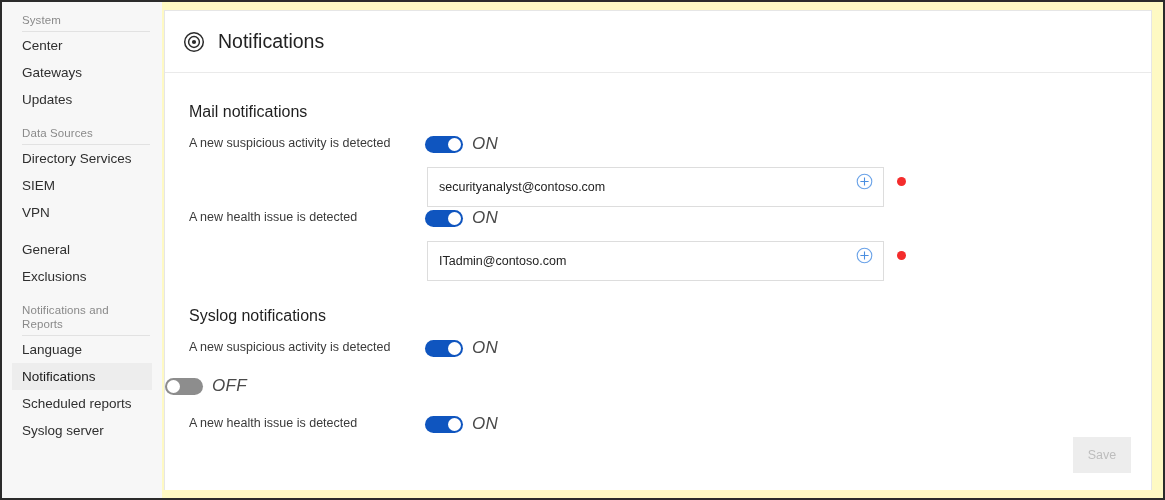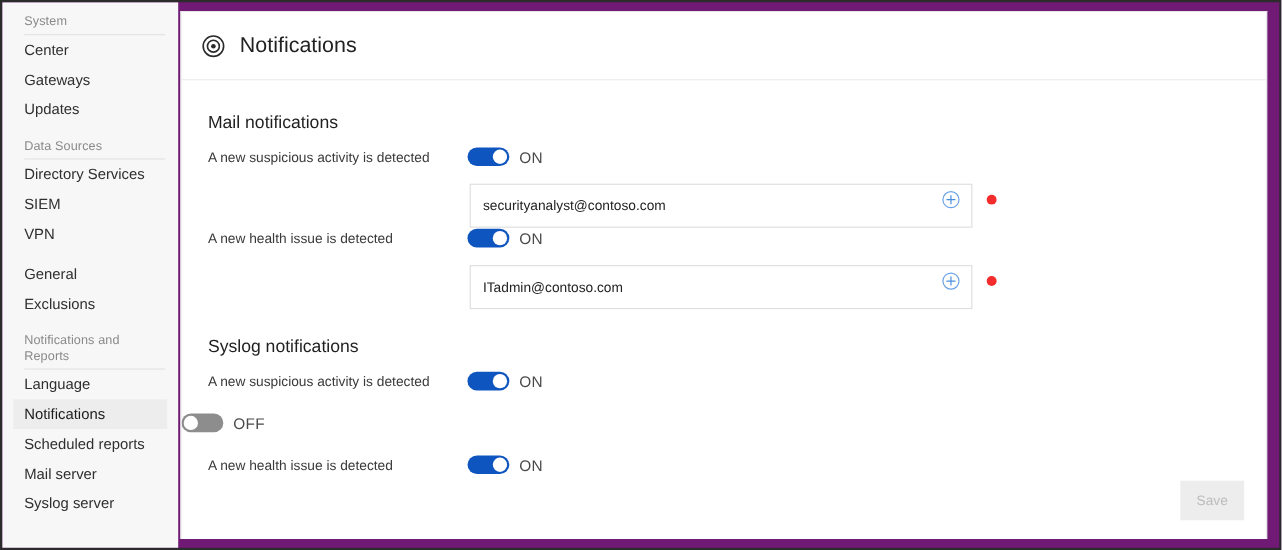--- a/index.html
+++ b/index.html
@@ -6,21 +6,21 @@
   html, body {
     margin: 0; padding: 0;
     width: 1165px; height: 500px;
     overflow: hidden;
     font-family: "Liberation Sans", sans-serif;
     background: #f6f6f6;
   }
   #app {
     position: relative;
     width: 1165px; height: 500px;
-    background: #701a75;
+    background: #fef9c3;
     border: 2px solid #2b2b2b;
     overflow: hidden;
   }
 
   
   #sidebar {
     position: absolute;
     left: 0; top: 0;
     width: 160px; height: 500px;
     background: #f7f7f7;
@@ -136,23 +136,24 @@
   .toggle .knob {
     position: absolute;
     top: 2px;
     width: 13px; height: 13px;
     border-radius: 50%;
     background: #ffffff;
   }
   .toggle.on .knob { right: 2px; }
   .toggle.off .knob { left: 2px; }
   .toggle-state {
-    font-size: 14px;
+    font-size: 17px;
     color: #4a4a4a;
     letter-spacing: 0.3px;
+    font-style: italic;
   }
 
   
   .input-row {
     position: relative;
     margin-top: 12px;
     height: 28px;
     padding-left: 262px;
   }
   .email-field {
@@ -231,21 +232,20 @@
       <div class="nav-item">General</div>
       <div class="nav-item">Exclusions</div>
     </div>
     <div class="nav-spacer"></div>
 
     <div class="nav-section">
       <div class="nav-section-title">Notifications and Reports</div>
       <div class="nav-item">Language</div>
       <div class="nav-item selected">Notifications</div>
       <div class="nav-item">Scheduled reports</div>
-      <div class="nav-item">Mail server</div>
       <div class="nav-item">Syslog server</div>
     </div>
     <div class="nav-spacer"></div>
 
   </nav>
 
   <main id="main">
 
     <div id="page-header">
       <span class="hdr-icon">

